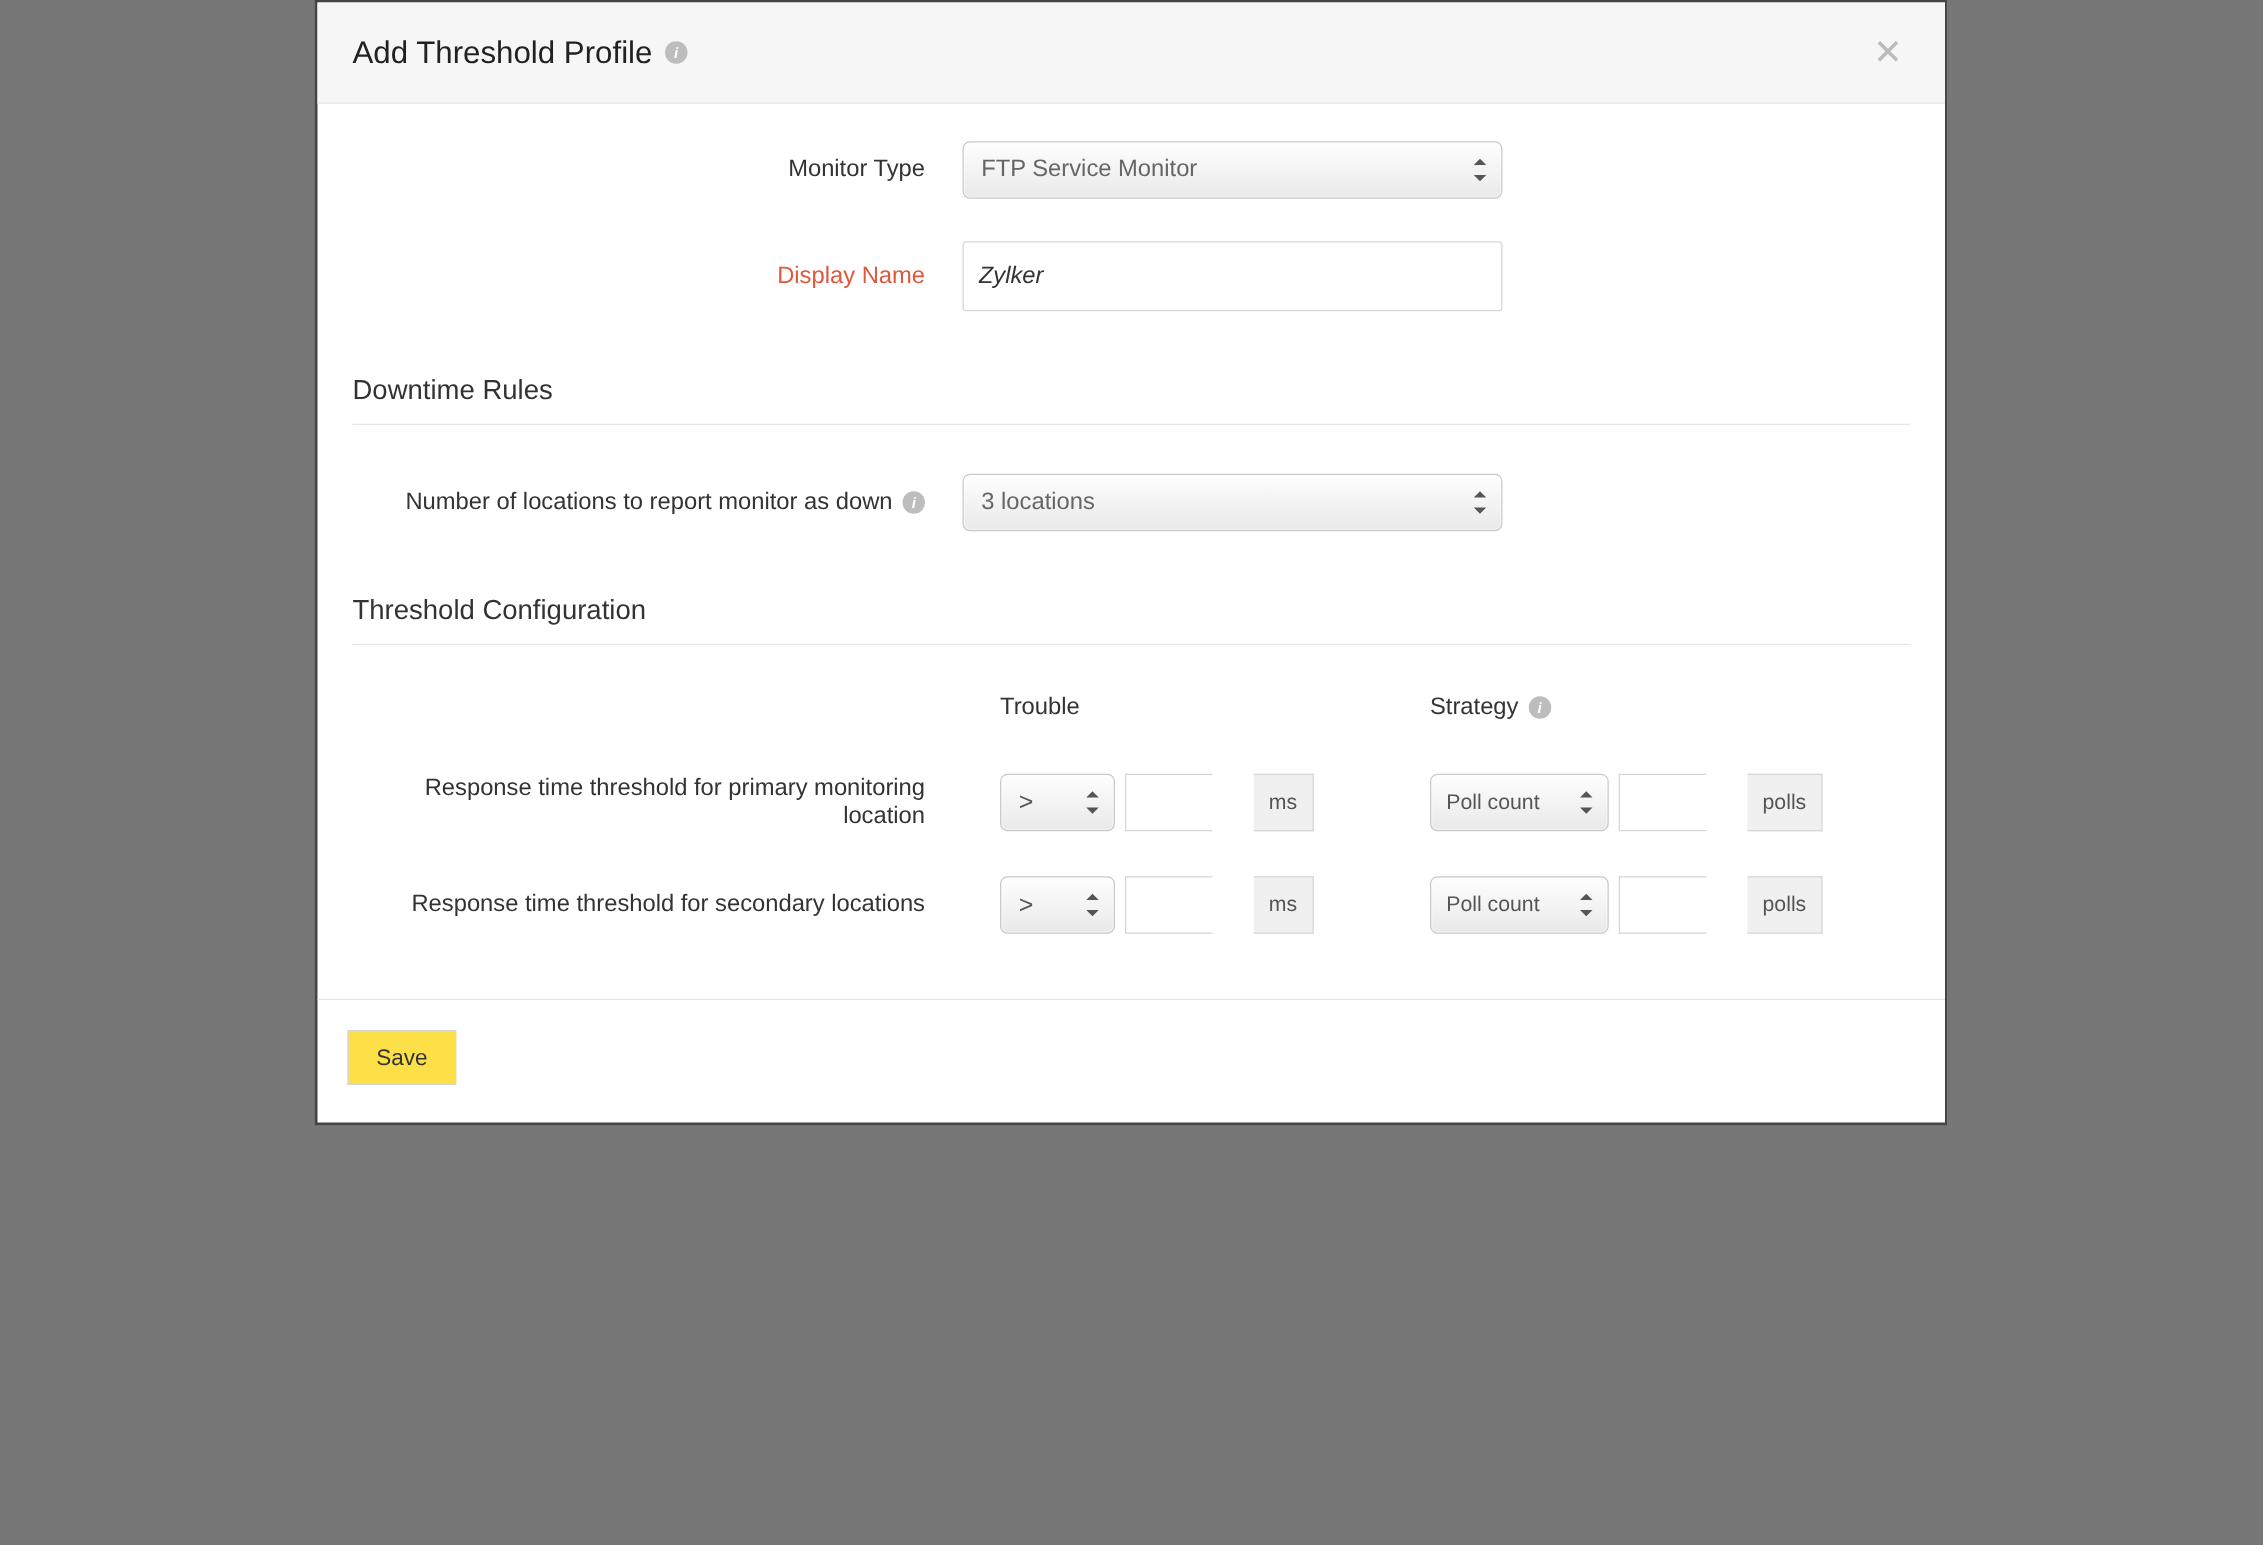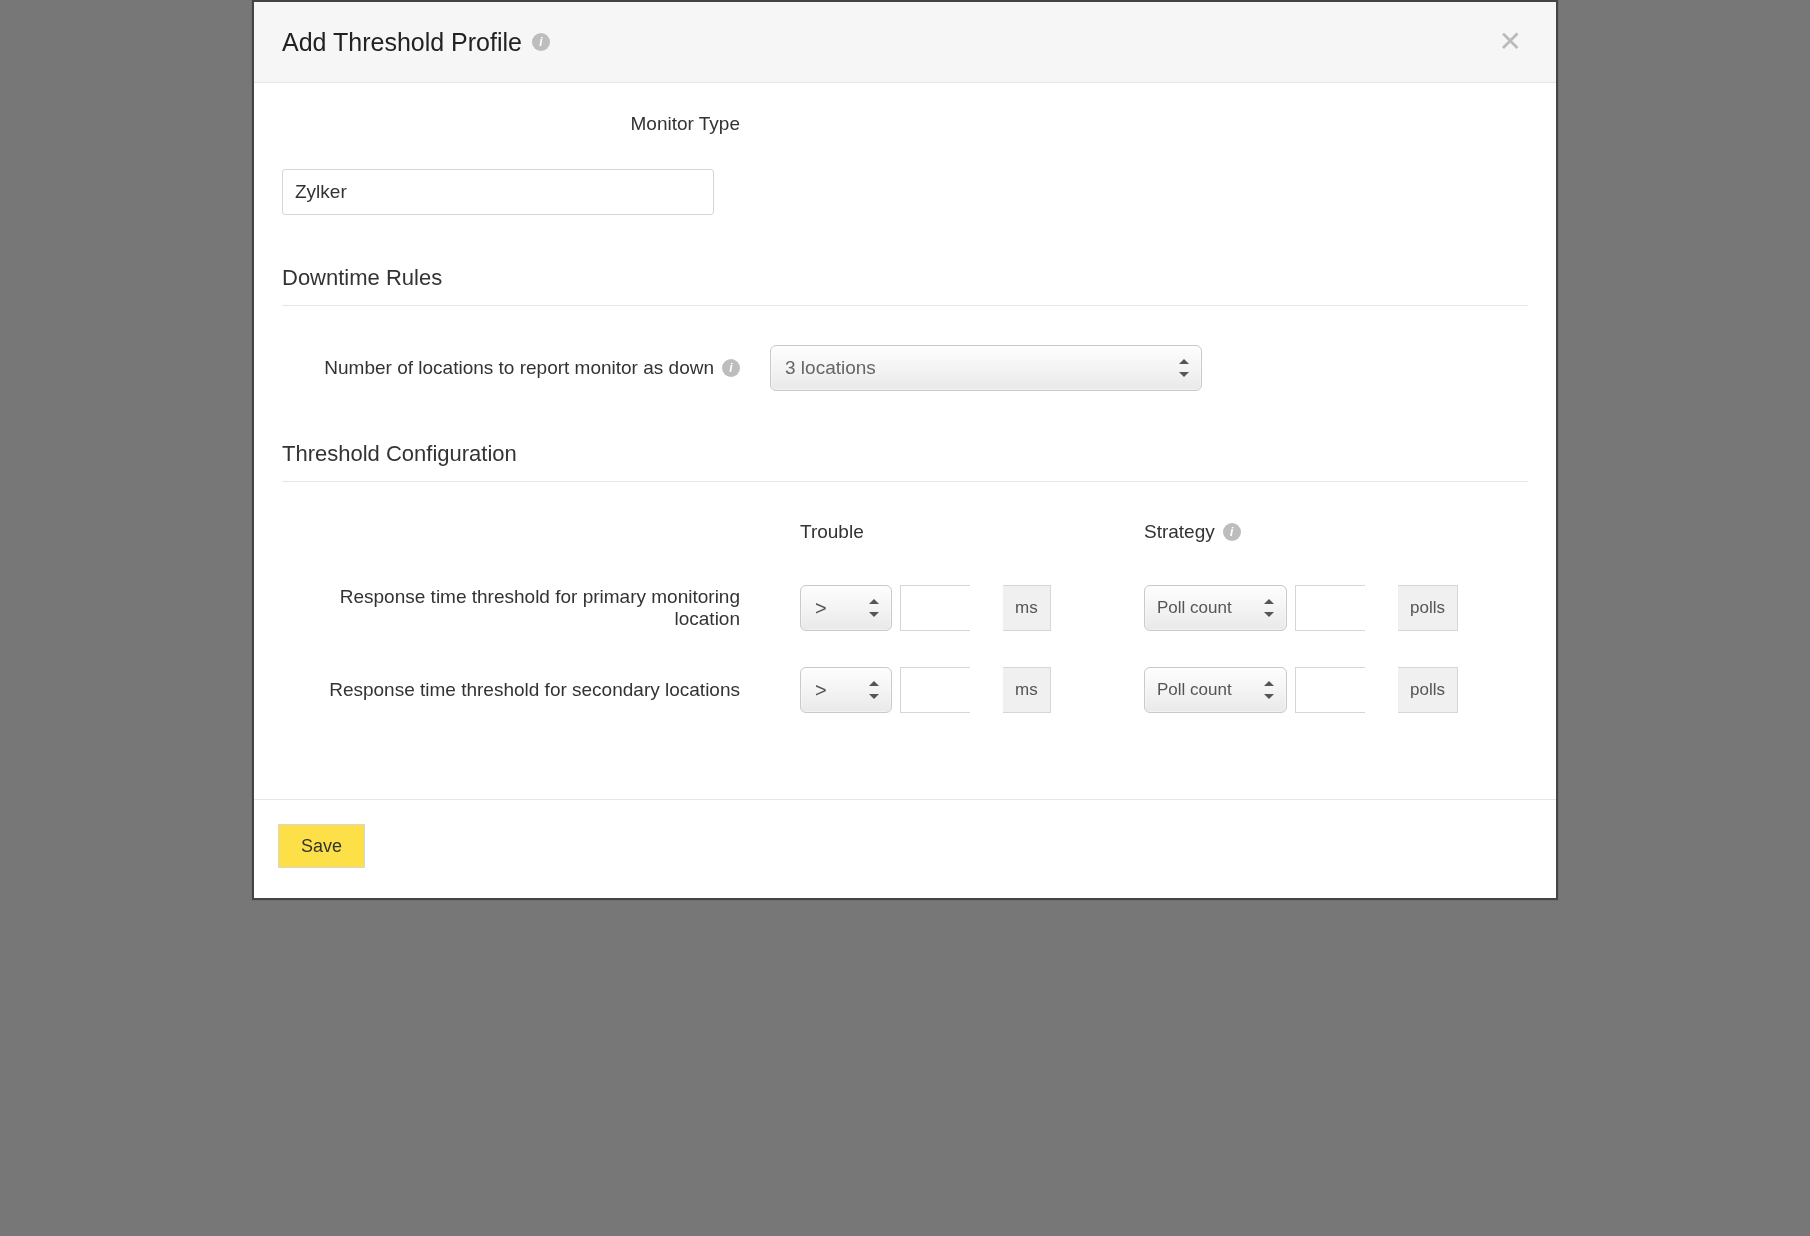--- a/index.html
+++ b/index.html
@@ -108,27 +108,28 @@
       position: absolute;
       left: 0;
       width: 0; height: 0;
       border-left: 5px solid transparent;
       border-right: 5px solid transparent;
     }
     .caret::before { top: -1px; border-bottom: 5px solid #555; }
     .caret::after { bottom: -1px; border-top: 5px solid #555; }
     .text-input {
       width: 432px;
-      height: 46px;
+      height: 56px;
       border: 1px solid #d6d6d6;
       border-radius: 3px;
       padding: 0 12px;
       font-size: 19px;
       color: #333;
       outline: none;
+      font-style: italic;
     }
     .section-heading {
       font-size: 22px;
       color: #333;
       font-weight: 400;
       padding-bottom: 14px;
       border-bottom: 1px solid #e6e6e6;
       margin-top: 50px;
       margin-bottom: 39px;
     }
@@ -222,23 +223,30 @@
       <span>Add Threshold Profile</span>
       <span class="info-icon">i</span>
     </div>
     <div class="close-x">✕</div>
   </div>
 
   <div class="modal-body">
 
     <div class="form-row">
       <div class="field-label">Monitor Type</div>
+      <div class="field-control">
+        <div class="select">
+          <span>FTP Service Monitor</span>
+          <span class="caret"></span>
+        </div>
+      </div>
     </div>
 
     <div class="form-row">
+      <div class="field-label required">Display Name</div>
       <div class="field-control">
         <input class="text-input" type="text" value="Zylker" style="">
       </div>
     </div>
 
     <div class="section-heading">Downtime Rules</div>
 
     <div class="form-row">
       <div class="field-label">
         <span class="row-with-label-icon">

